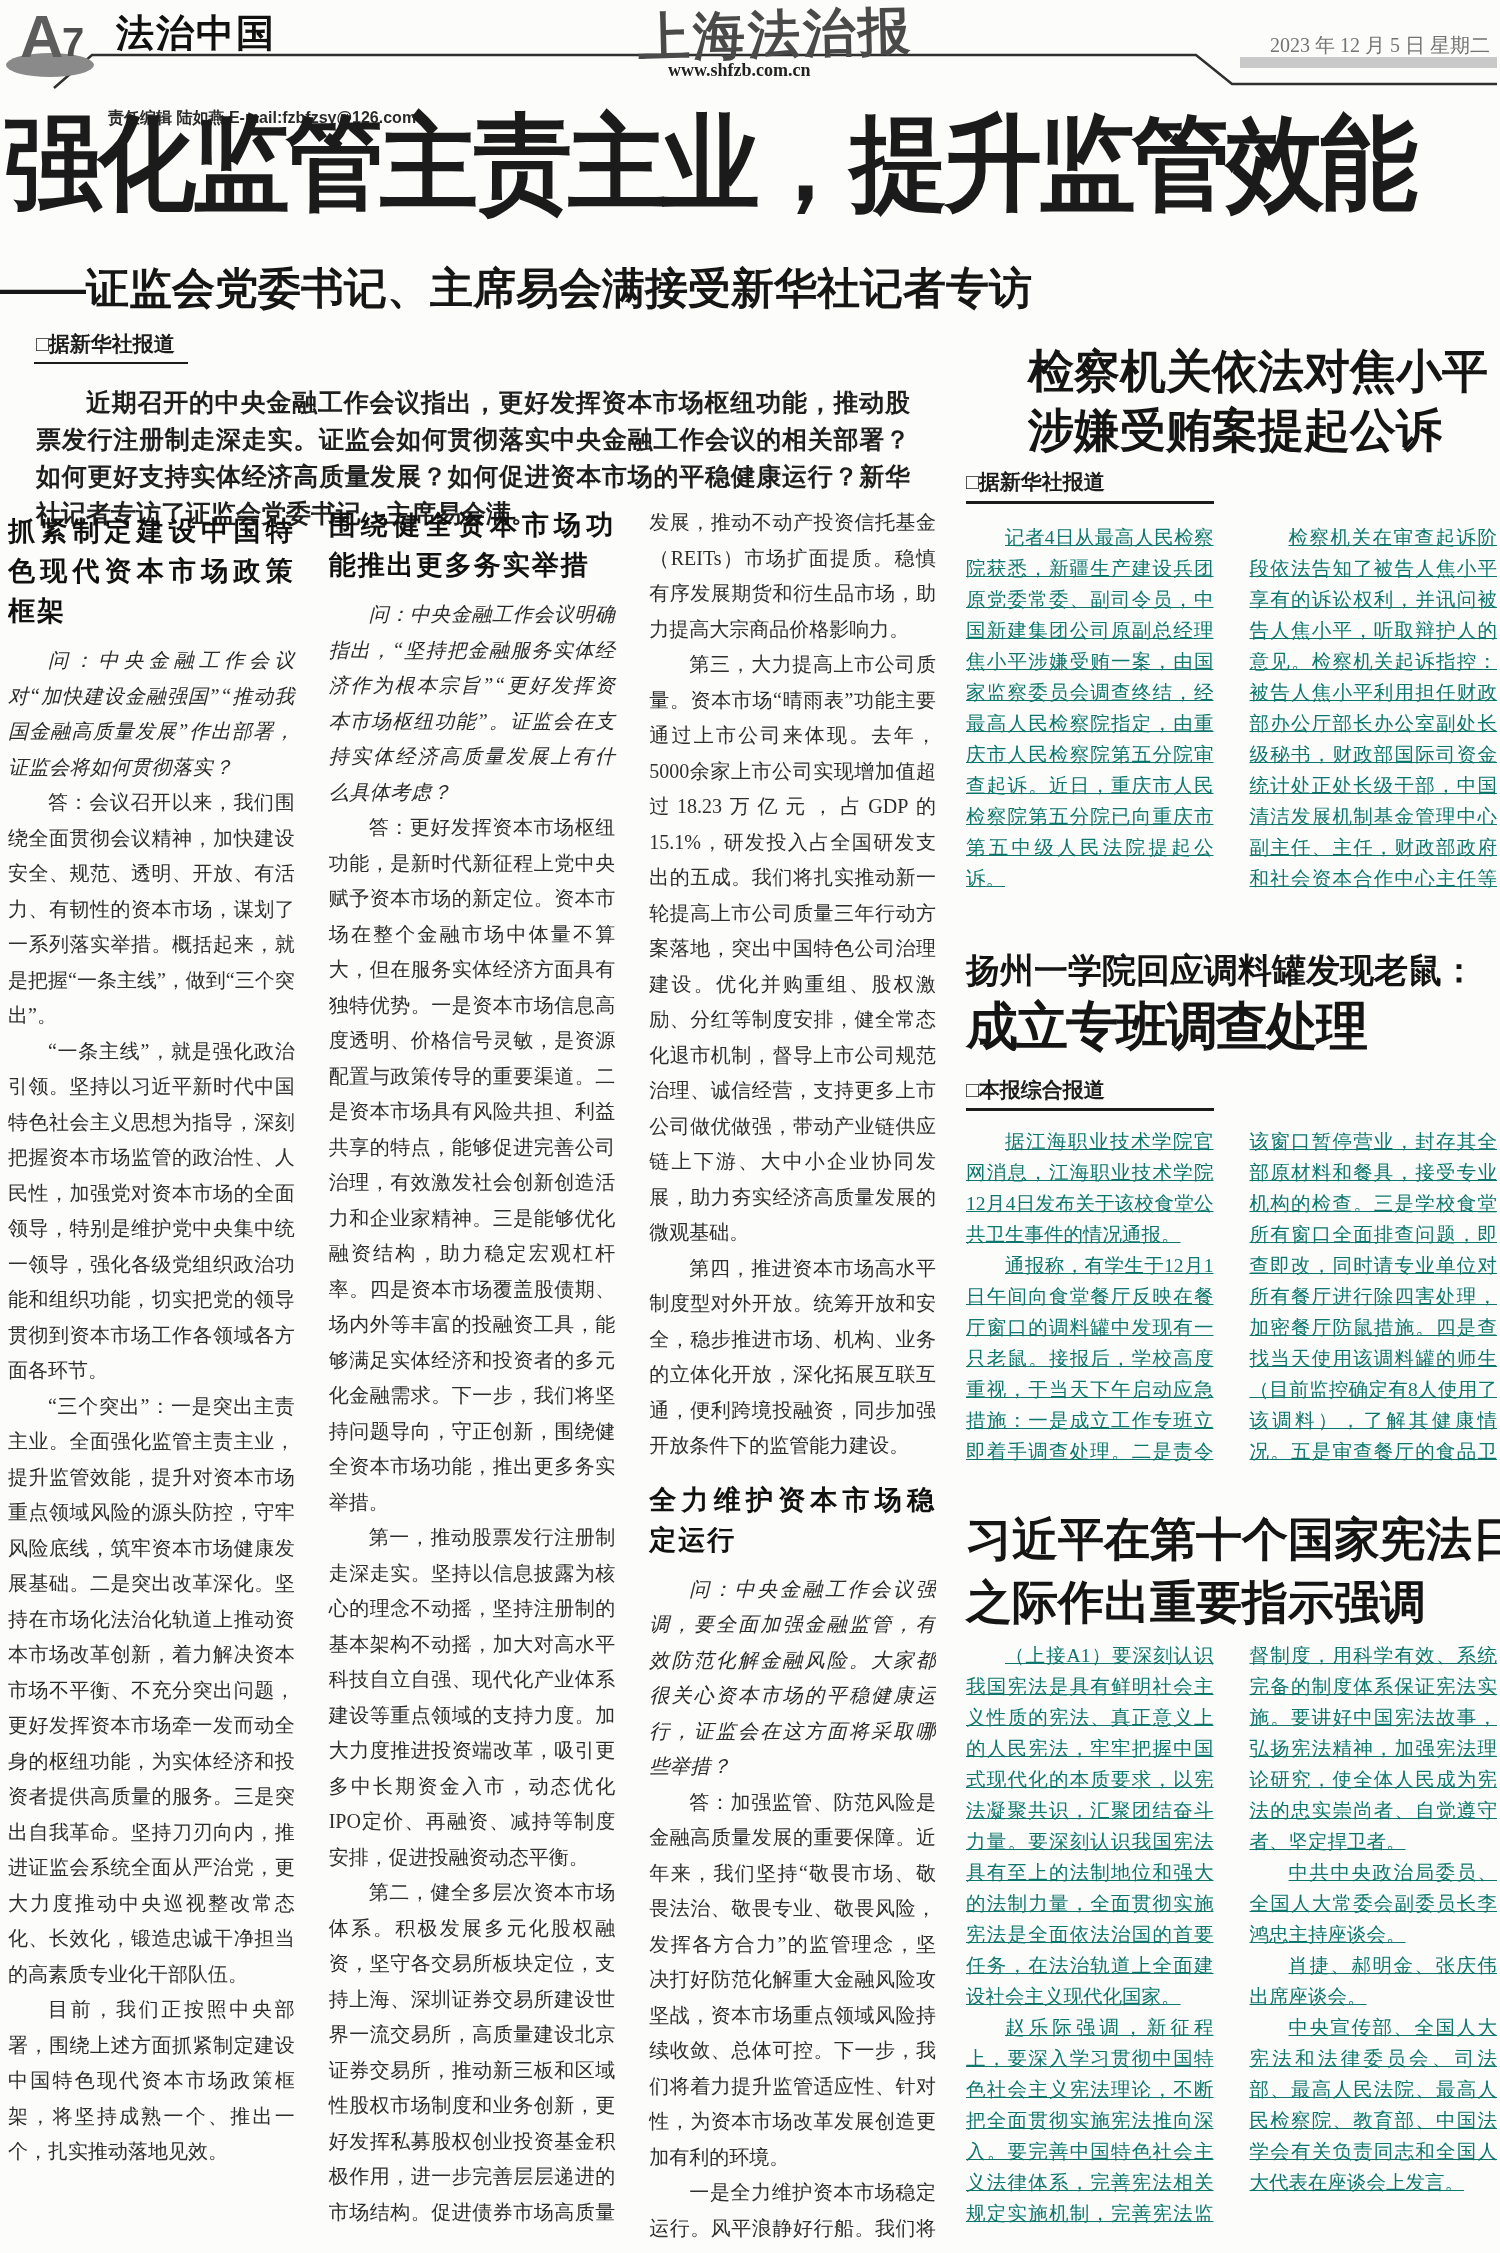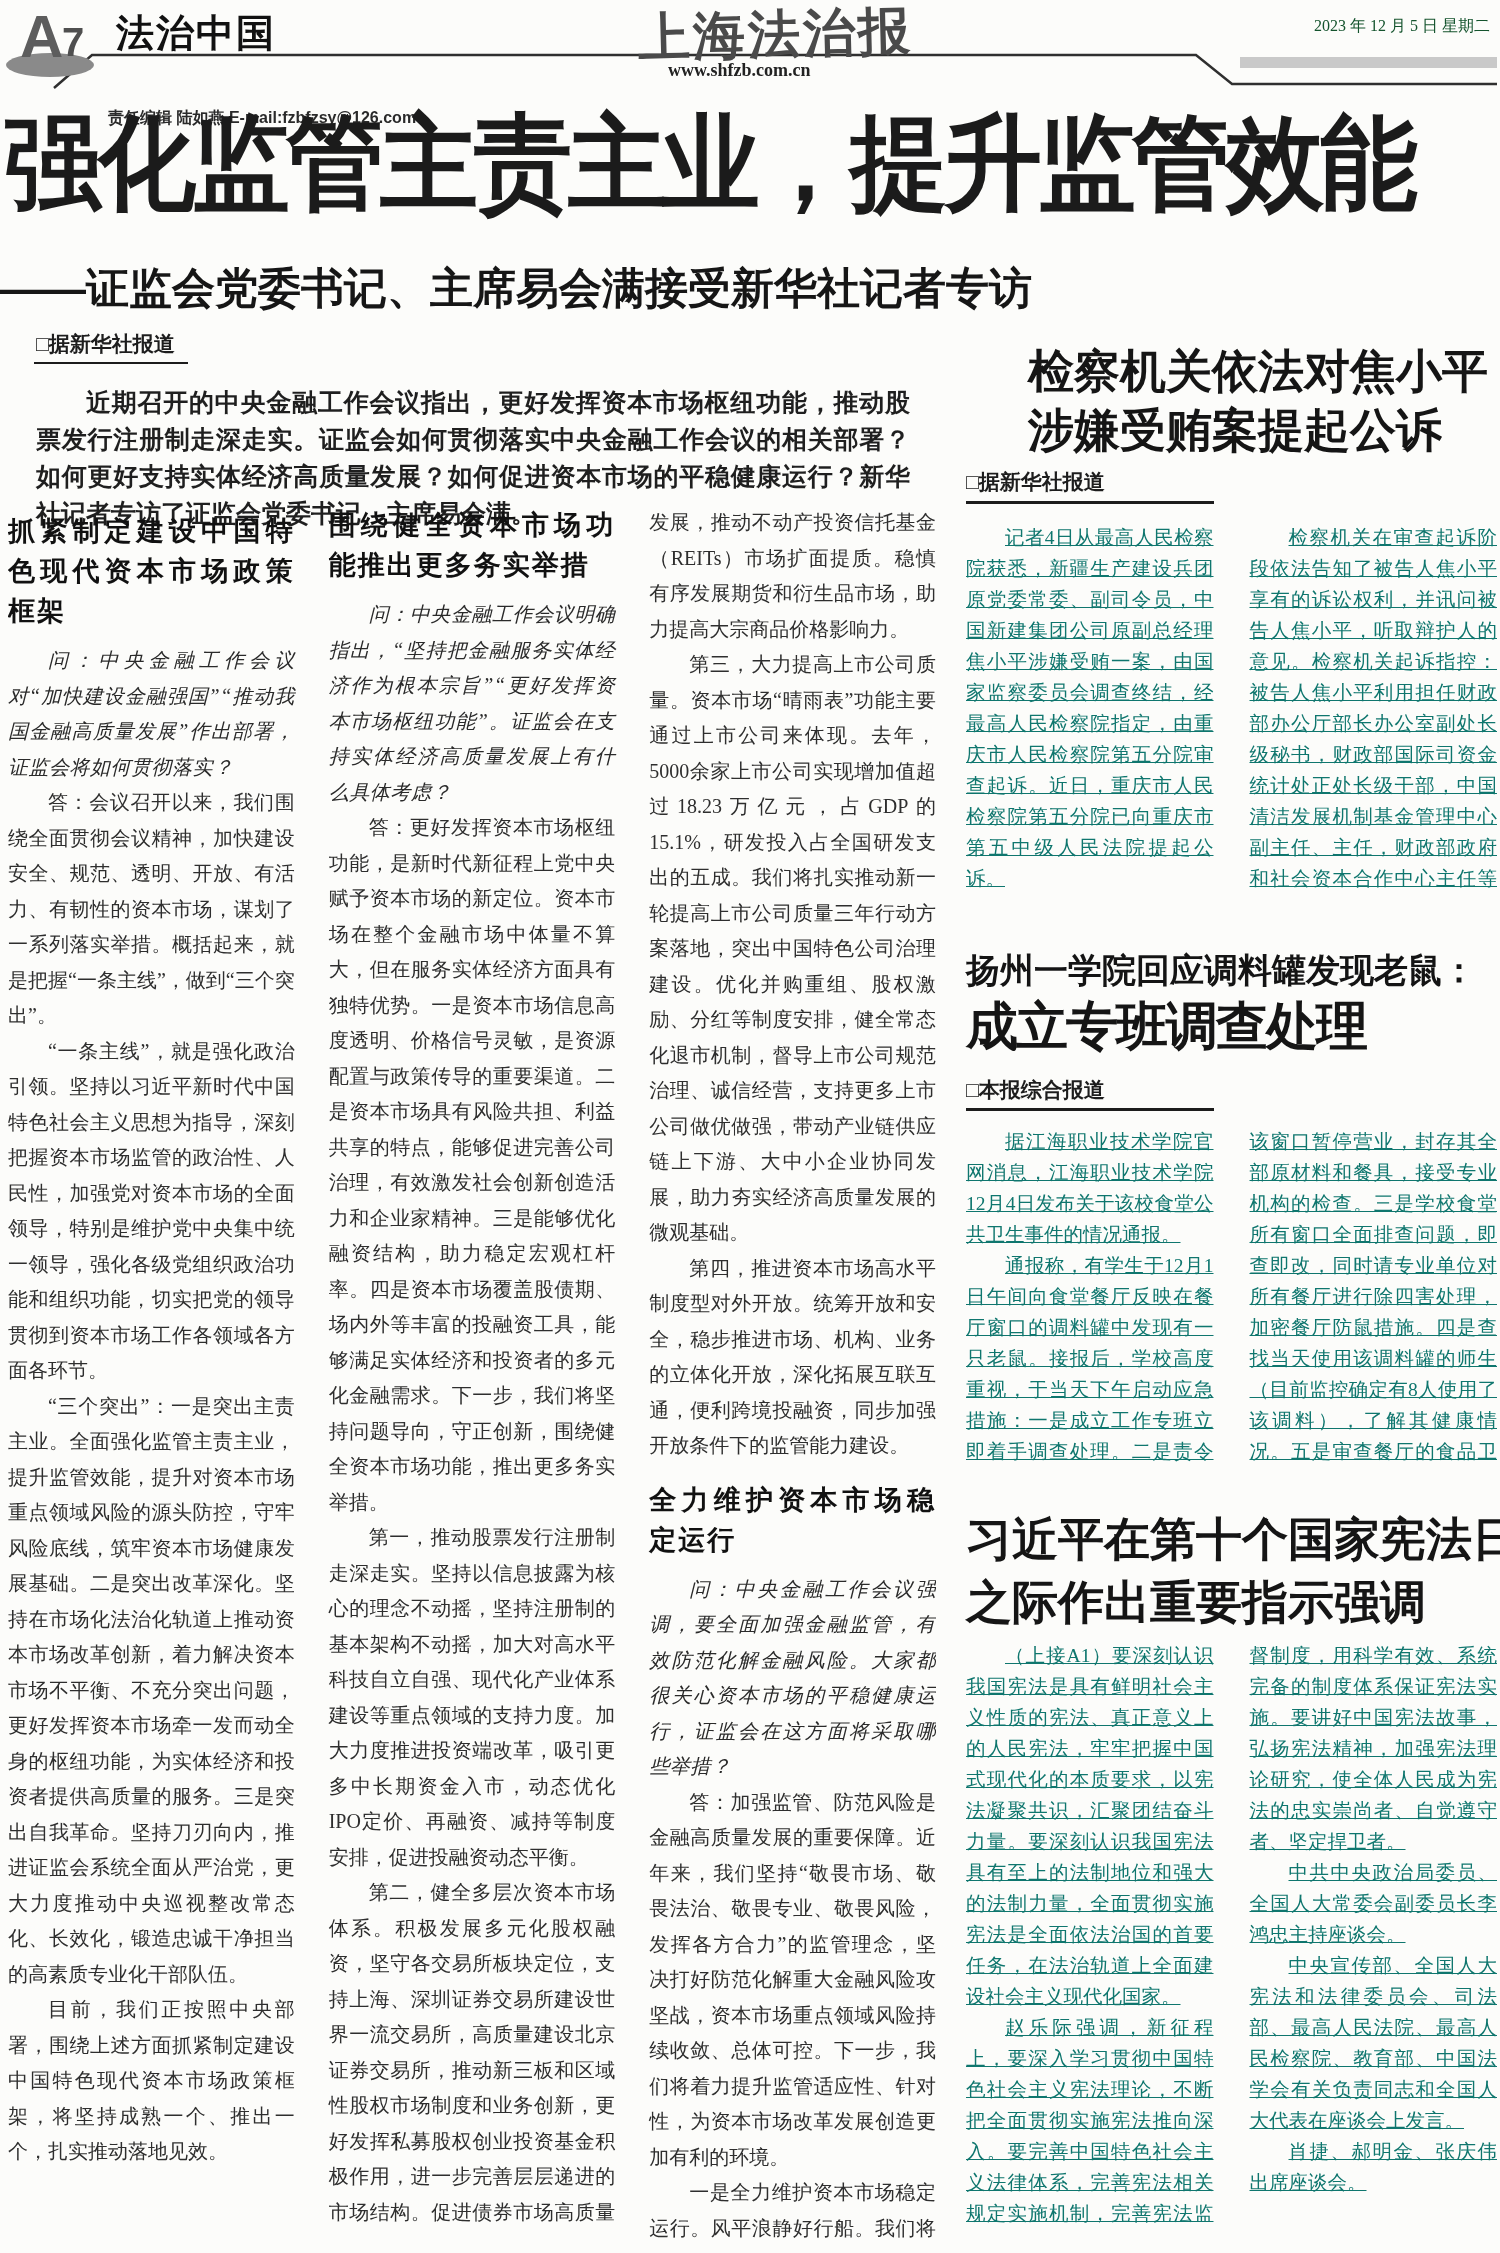--- a/index.html
+++ b/index.html
@@ -7,21 +7,21 @@
   .page{position:relative;width:1500px;height:2253px;background:#fcfcfa;overflow:hidden;margin:0 auto;color:#2b2b2b;}
 
   
   .badge-a{position:absolute;left:20px;top:2px;font-family:"Liberation Sans","DejaVu Sans",sans-serif;font-weight:900;font-size:60px;color:#5d5d5d;z-index:2;}
   .badge-7{position:absolute;left:62px;top:20px;font-family:"Liberation Sans","DejaVu Sans",sans-serif;font-weight:900;font-size:40px;color:#4f4f4f;z-index:2;}
   .badge-ellipse{position:absolute;left:6px;top:53px;width:88px;height:24px;border-radius:50%;background:#8a8a8a;z-index:1;}
   .section-name{position:absolute;left:108px;top:8px;font-family:"Liberation Sans","DejaVu Sans",sans-serif;font-weight:900;font-size:38px;color:#111;letter-spacing:2px;margin-left:8px;}
   .editor-line{position:absolute;left:108px;top:60px;font-family:"Liberation Sans","DejaVu Sans",sans-serif;font-weight:700;font-size:16px;color:#2a2a2a;margin-top:48px;}
   .masthead{position:absolute;left:638px;top:0px;font-family:"Liberation Serif","DejaVu Serif",serif;font-weight:900;font-size:52px;color:#4a4a4a;letter-spacing:3px;transform:rotate(-1.5deg);}
   .website{position:absolute;left:668px;top:60px;font-family:"Liberation Serif","DejaVu Serif",serif;font-weight:700;font-size:18px;color:#222;}
-  .date-line{position:absolute;right:10px;top:16px;font-size:16px;color:#14532d;}
+  .date-line{position:absolute;right:10px;top:32px;font-size:20px;color:#737373;}
   .header-rule{position:absolute;left:0;top:0;z-index:0;}
 
   
   .main-headline{position:absolute;left:4px;top:100px;width:1494px;font-family:"Liberation Sans","DejaVu Sans",sans-serif;font-weight:900;font-size:98px;line-height:118px;letter-spacing:-4px;color:#1b1b1b;white-space:nowrap;transform:scaleY(1.06);transform-origin:top left;}
   .sub-headline{position:absolute;left:0;top:260px;font-family:"Liberation Sans","DejaVu Sans",sans-serif;font-weight:800;font-size:43px;color:#161616;white-space:nowrap;}
 
   
   .kicker{position:absolute;font-family:"Liberation Sans","DejaVu Sans",sans-serif;font-weight:700;font-size:21px;color:#1d1d1d;}
   .kicker-line{position:absolute;background:#1c1c1c;}
 
@@ -112,18 +112,18 @@
     </div>
 
   <div class="art-headline x-headline">
     <div>习近平在第十个国家宪法日</div>
     <div>之际作出重要指示强调</div>
   </div>
   <div class="right-body x-body">
       <p class="blk-p">（上接A1）要深刻认识我国宪法是具有鲜明社会主义性质的宪法、真正意义上的人民宪法，牢牢把握中国式现代化的本质要求，以宪法凝聚共识，汇聚团结奋斗力量。要深刻认识我国宪法具有至上的法制地位和强大的法制力量，全面贯彻实施宪法是全面依法治国的首要任务，在法治轨道上全面建设社会主义现代化国家。</p>
       <p class="blk-p">赵乐际强调，新征程上，要深入学习贯彻中国特色社会主义宪法理论，不断把全面贯彻实施宪法推向深入。要完善中国特色社会主义法律体系，完善宪法相关规定实施机制，完善宪法监督制度，用科学有效、系统完备的制度体系保证宪法实施。要讲好中国宪法故事，弘扬宪法精神，加强宪法理论研究，使全体人民成为宪法的忠实崇尚者、自觉遵守者、坚定捍卫者。</p>
       <p class="blk-p">中共中央政治局委员、全国人大常委会副委员长李鸿忠主持座谈会。</p>
+      <p class="blk-p">肖捷、郝明金、张庆伟出席座谈会。</p>
       <p class="blk-p">中央宣传部、全国人大宪法和法律委员会、司法部、最高人民法院、最高人民检察院、教育部、中国法学会有关负责同志和全国人大代表在座谈会上发言。</p>
-      <p class="blk-p">肖捷、郝明金、张庆伟出席座谈会。</p>
       <p class="blk-p">全国人大各专门委员会、全国人大常委会工作委员会负责同志，中央和国家机关有关部门负责同志，在京部分高校和科研院所专家学者等参加座谈会。</p>
     </div>
 
 </div>
 
 </body></html>

